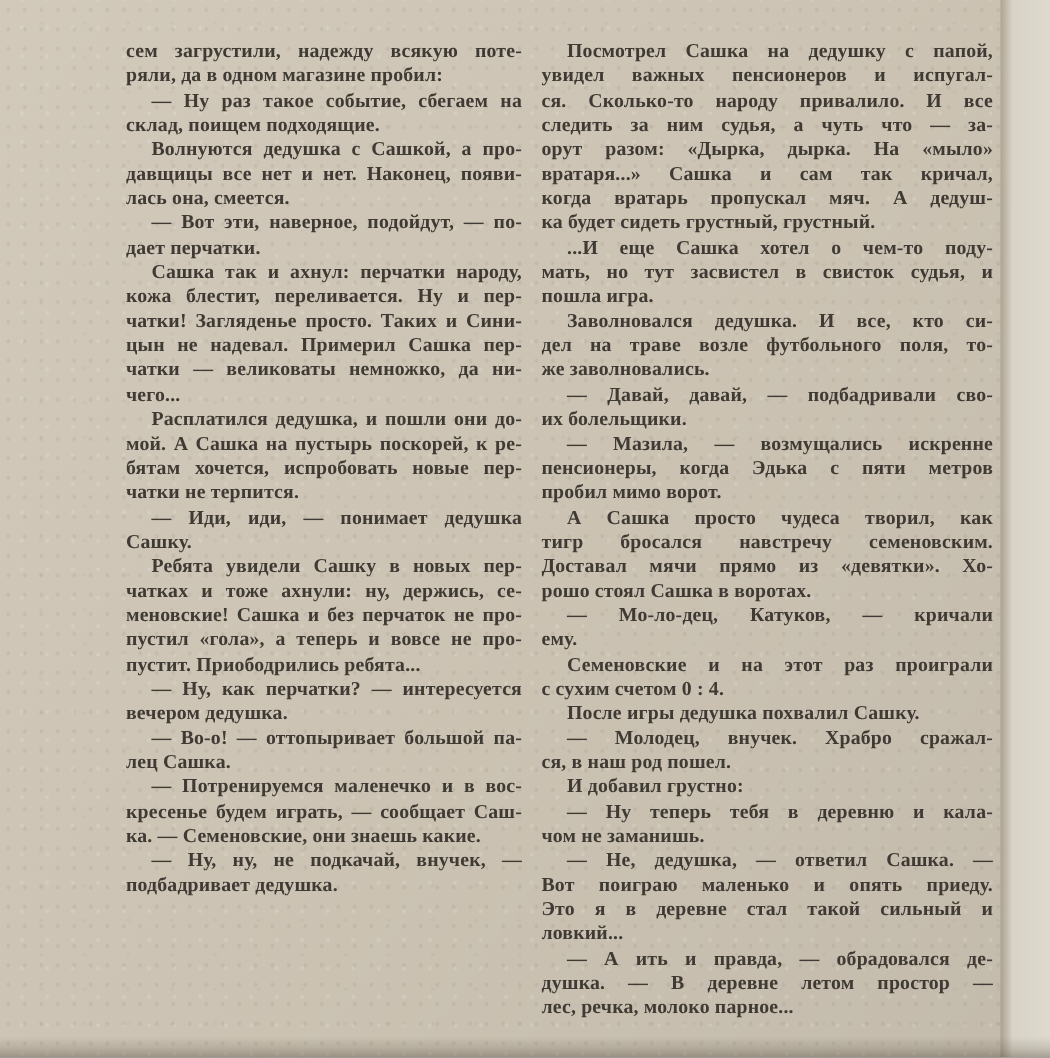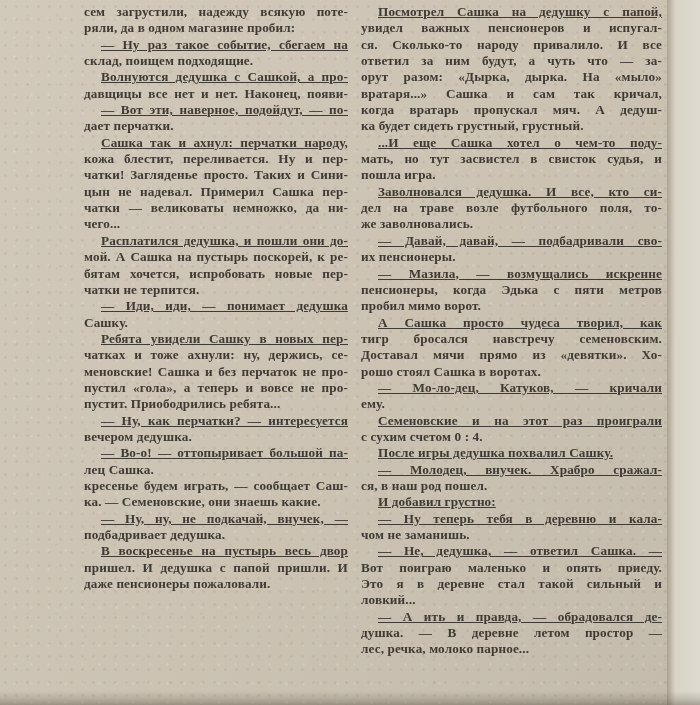--- a/index.html
+++ b/index.html
@@ -32,54 +32,55 @@
       rgba(222,218,207,1) 100%);
   }
   .bottom-shadow{
     position:absolute;left:0;bottom:0;width:100%;height:14px;
     background:linear-gradient(180deg,
       rgba(58,49,36,0) 0%,
       rgba(58,49,36,.14) 55%,
       rgba(58,49,36,.34) 100%);
   }
   .col{
-    position:absolute;top:4px;
+    position:absolute;top:26px;
     font-size:13.2px;
     line-height:16.35px;
     font-weight:700;
     color:#3f3a33;
     letter-spacing:.12px;
   }
   .col-left{left:84px;width:264px;}
   .col-right{left:361px;width:301px;}
   .para{margin:0;padding:0;}
   .line{
     height:16.35px;overflow:hidden;
     text-align:justify;
     text-align-last:justify;
   }
   .line.last{text-align-last:left;}
-  .line.indent{text-indent:17px;text-decoration:underline;}
+  .line.indent{text-indent:17px;}
 </style>
 </head>
 <body>
 
 <div class="page">
   <div class="col col-left">
       <div class="para">
         <div class="line">сем загрустили, надежду всякую поте-</div>
         <div class="line last">ряли, да в одном магазине пробил:</div>
       </div>
       <div class="para">
         <div class="line indent">— Ну раз такое событие, сбегаем на</div>
         <div class="line last">склад, поищем подходящие.</div>
       </div>
       <div class="para">
         <div class="line indent">Волнуются дедушка с Сашкой, а про-</div>
         <div class="line">давщицы все нет и нет. Наконец, появи-</div>
+        <div class="line last">лась она, смеется.</div>
       </div>
       <div class="para">
         <div class="line indent">— Вот эти, наверное, подойдут, — по-</div>
         <div class="line last">дает перчатки.</div>
       </div>
       <div class="para">
         <div class="line indent">Сашка так и ахнул: перчатки народу,</div>
         <div class="line">кожа блестит, переливается. Ну и пер-</div>
         <div class="line">чатки! Загляденье просто. Таких и Сини-</div>
         <div class="line">цын не надевал. Примерил Сашка пер-</div>
@@ -105,57 +106,53 @@
       </div>
       <div class="para">
         <div class="line indent">— Ну, как перчатки? — интересуется</div>
         <div class="line last">вечером дедушка.</div>
       </div>
       <div class="para">
         <div class="line indent">— Во-о! — оттопыривает большой па-</div>
         <div class="line last">лец Сашка.</div>
       </div>
       <div class="para">
+        <div class="line indent">— Потренируемся маленечко и в вос-</div>
         <div class="line">кресенье будем играть, — сообщает Саш-</div>
         <div class="line last">ка. — Семеновские, они знаешь какие.</div>
       </div>
       <div class="para">
         <div class="line indent">— Ну, ну, не подкачай, внучек, —</div>
         <div class="line last">подбадривает дедушка.</div>
       </div>
-      <div class="para">
-        <div class="line indent">В воскресенье на пустырь весь двор</div>
-        <div class="line">пришел. И дедушка с папой пришли. И</div>
-        <div class="line last">даже пенсионеры пожаловали.</div>
-      </div>
     </div>
   <div class="col col-right">
       <div class="para">
         <div class="line indent">Посмотрел Сашка на дедушку с папой,</div>
         <div class="line">увидел важных пенсионеров и испугал-</div>
         <div class="line">ся. Сколько-то народу привалило. И все</div>
-        <div class="line">ответил за ним будут, а чуть что — за-</div>
+        <div class="line">следить за ним судья, а чуть что — за-</div>
         <div class="line">орут разом: «Дырка, дырка. На «мыло»</div>
         <div class="line">вратаря...» Сашка и сам так кричал,</div>
         <div class="line">когда вратарь пропускал мяч. А дедуш-</div>
         <div class="line last">ка будет сидеть грустный, грустный.</div>
       </div>
       <div class="para">
         <div class="line indent">...И еще Сашка хотел о чем-то поду-</div>
         <div class="line">мать, но тут засвистел в свисток судья, и</div>
         <div class="line last">пошла игра.</div>
       </div>
       <div class="para">
         <div class="line indent">Заволновался дедушка. И все, кто си-</div>
         <div class="line">дел на траве возле футбольного поля, то-</div>
         <div class="line last">же заволновались.</div>
       </div>
       <div class="para">
         <div class="line indent">— Давай, давай, — подбадривали сво-</div>
-        <div class="line last">их пенсионеры.</div>
+        <div class="line last">их болельщики.</div>
       </div>
       <div class="para">
         <div class="line indent">— Мазила, — возмущались искренне</div>
         <div class="line">пенсионеры, когда Эдька с пяти метров</div>
         <div class="line last">пробил мимо ворот.</div>
       </div>
       <div class="para">
         <div class="line indent">А Сашка просто чудеса творил, как</div>
         <div class="line">тигр бросался навстречу семеновским.</div>
         <div class="line">Доставал мячи прямо из «девятки». Хо-</div>

